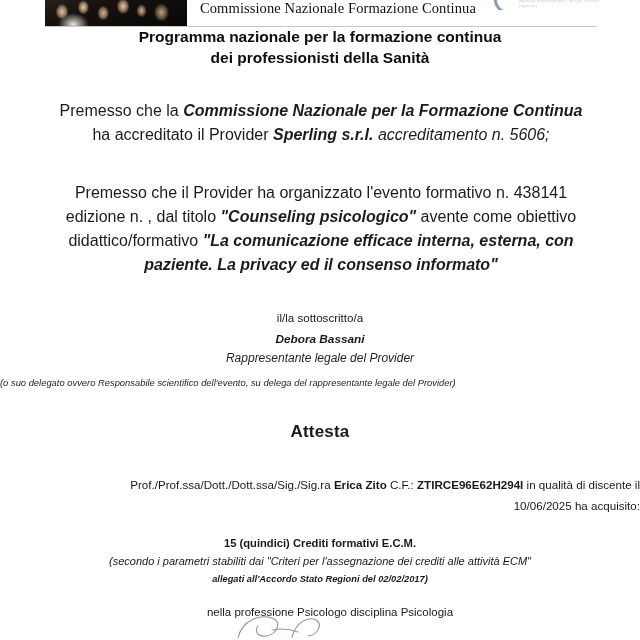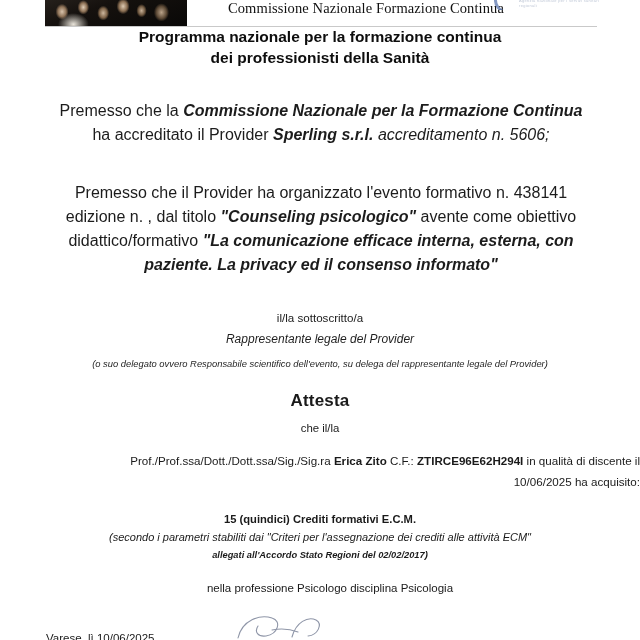--- a/index.html
+++ b/index.html
@@ -39,21 +39,21 @@
       radial-gradient(ellipse 8px 10px at 27% 45%, #e0cdb6 0%, #8b6f54 45%, rgba(20,16,13,0) 72%),
       radial-gradient(ellipse 8px 10px at 41% 62%, #cdb79e 0%, #7d6348 48%, rgba(20,16,13,0) 74%),
       radial-gradient(ellipse 9px 11px at 55% 42%, #ddc9b1 0%, #8a6e52 45%, rgba(20,16,13,0) 72%),
       radial-gradient(ellipse 7px 9px at 68% 55%, #c9b299 0%, #6e573f 48%, rgba(20,16,13,0) 74%),
       radial-gradient(ellipse 10px 12px at 82% 60%, #b9a289 0%, #5d4a36 50%, rgba(20,16,13,0) 76%),
       radial-gradient(ellipse 22px 16px at 20% 95%, #e9e4da 0%, rgba(120,110,96,0) 70%),
       linear-gradient(160deg, #2b2520 0%, #15110e 40%, #090807 100%);
   }
   .header-title {
     position: absolute;
-    left: 228px;
+    left: 200px;
     top: 0px;
     font-family: "Liberation Serif", serif;
     font-size: 14.5px;
     letter-spacing: 0.1px;
     color: #111111;
     white-space: nowrap;
   }
   .header-logo {
     position: absolute;
     right: 34px;
@@ -143,27 +143,27 @@
     margin: 0;
     padding-top: 5px;
     text-align: center;
     font-size: 12px;
     font-style: italic;
     color: #1f1f1f;
   }
   .l-delegate {
     margin: 0;
     padding-top: 12px;
-    text-align: center;
+    text-align: left;
     font-size: 9.4px;
     font-style: italic;
     color: #1f1f1f;
   }
   .attesta {
-    margin: 4px;
+    margin: 16px;
     padding-top: 18px;
     text-align: center;
     font-size: 17px;
     font-weight: bold;
     letter-spacing: .2px;
   }
   .che-illa {
     margin: 0;
     padding-top: 7px;
     text-align: center;
@@ -258,25 +258,25 @@
     <span>ha accreditato il Provider </span><b class="bi">Sperling s.r.l.</b><i class="it"> accreditamento n. 5606;</i>
   </p>
 
   <div class="gap-2"></div>
 
   <p class="para">
     <span>Premesso che il Provider ha organizzato l'evento formativo n. 438141 edizione n. , dal titolo </span><b class="bi">"Counseling psicologico"</b><span> avente come obiettivo didattico/formativo </span><b class="bi">"La comunicazione efficace interna, esterna, con paziente. La privacy ed il consenso informato"</b>
   </p>
 
   <p class="l-sottoscritto">il/la sottoscritto/a</p>
+  <p class="l-name">Debora Bassani</p>
   <p class="l-role">Rappresentante legale del Provider</p>
   <p class="l-delegate">(o suo delegato ovvero Responsabile scientifico dell'evento, su delega del rappresentante legale del Provider)</p>
 
   <p class="attesta">Attesta</p>
-  <p class="che-illa">che il/la</p>
 
   <p class="participant">
     <span>Prof./Prof.ssa/Dott./Dott.ssa/Sig./Sig.ra </span><b class="bold">Erica Zito</b><span> C.F.: </span><b class="bold">ZTIRCE96E62H294I</b><span> in qualità di discente il</span><br>
     <span>10/06/2025 ha acquisito:</span>
   </p>
 
   <p class="credits">15 (quindici) Crediti formativi E.C.M.</p>
   <p class="credits-note1">(secondo i parametri stabiliti dai "Criteri per l'assegnazione dei crediti alle attività ECM"</p>
   <p class="credits-note2">allegati all'Accordo Stato Regioni del 02/02/2017)</p>
   <p class="profession">nella professione Psicologo disciplina Psicologia</p>

